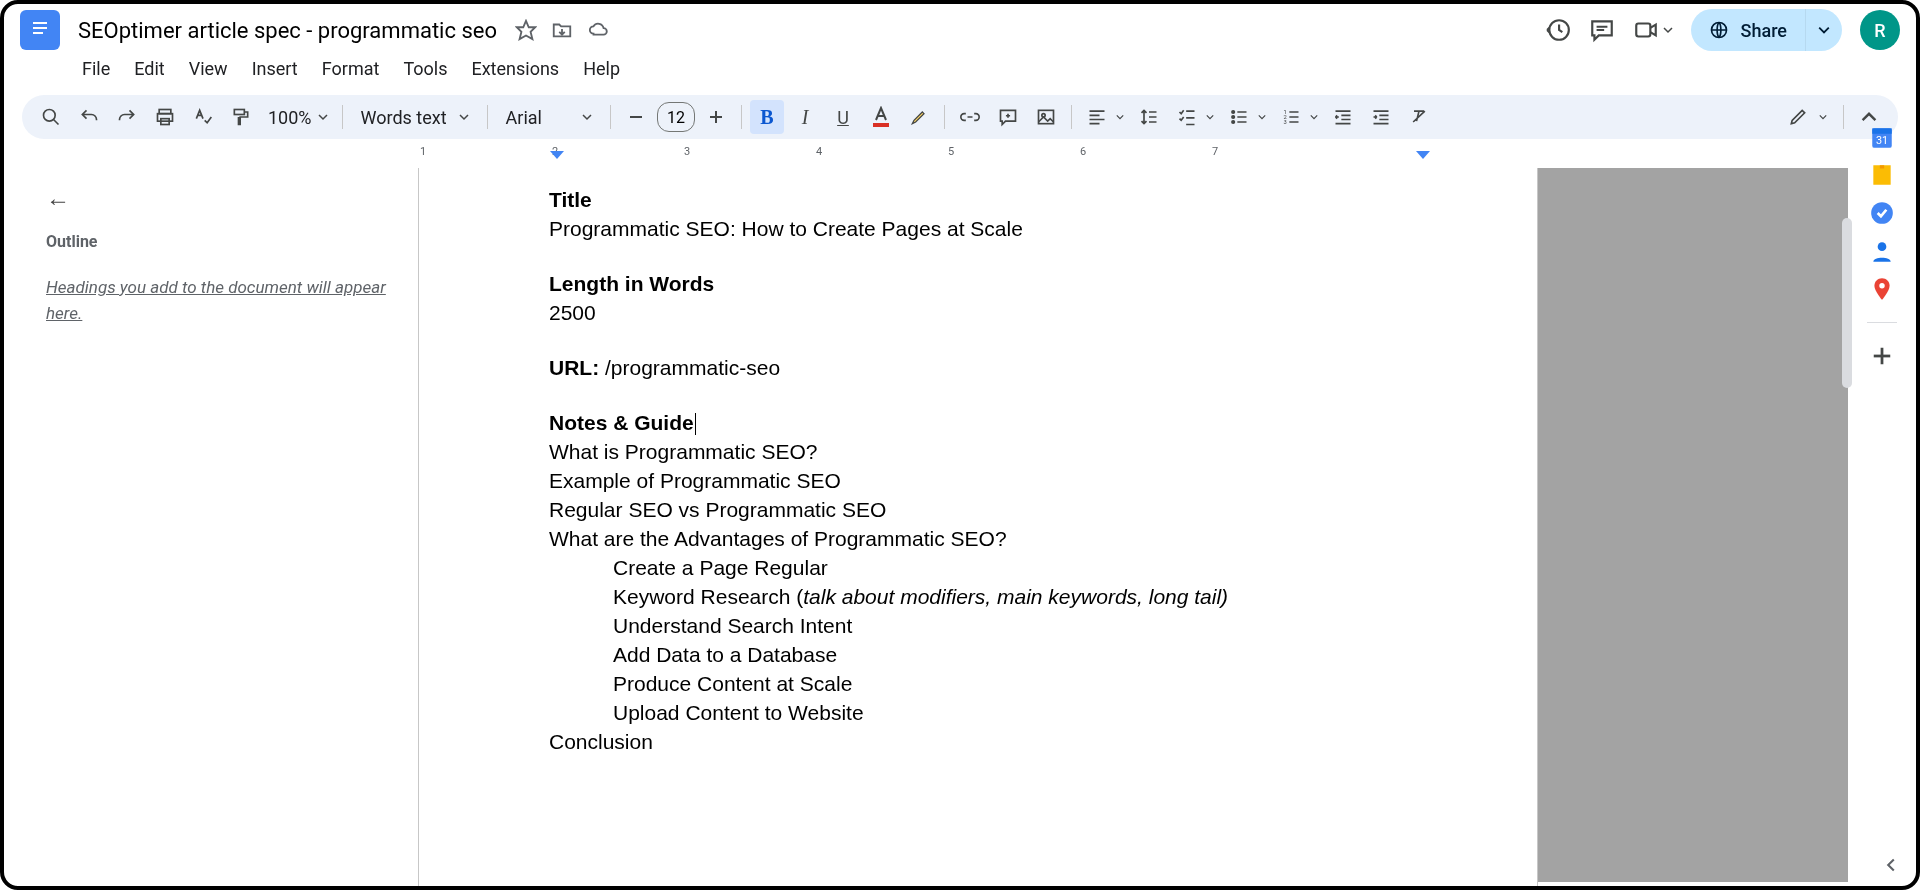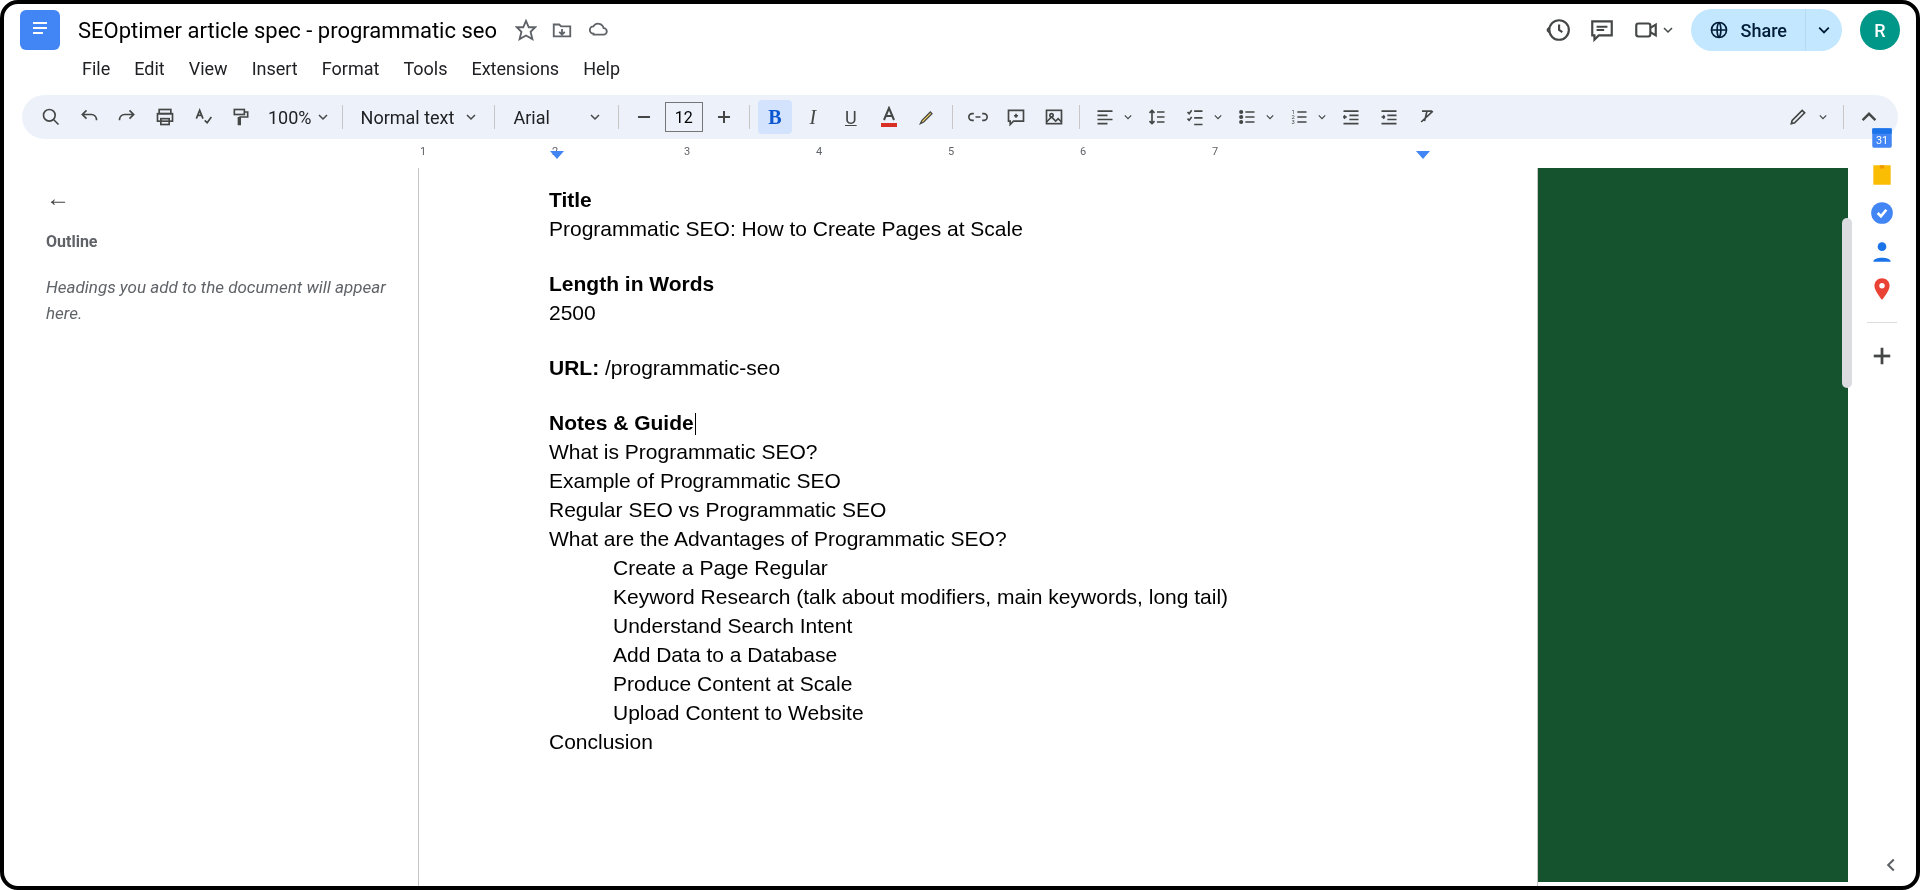--- a/index.html
+++ b/index.html
@@ -19,43 +19,43 @@
   
   .menubar { display: flex; gap: 4px; padding: 4px 68px; font-size: 18px; color: #202124; }
   .menubar span { padding: 6px 10px; border-radius: 4px; cursor: pointer; }
   
   .toolbar { margin: 6px 18px 0 18px; background: #edf2fa; border-radius: 28px; height: 44px; display: flex; align-items: center; padding: 0 12px; gap: 4px; }
   .tb-btn { width: 34px; height: 34px; display: flex; align-items: center; justify-content: center; color: #444746; cursor: pointer; border-radius: 4px; }
   .tb-sep { width: 1px; height: 24px; background: #c7c7c7; margin: 0 4px; }
   .zoom { font-size: 18px; color: #202124; padding: 0 6px; display:flex; align-items:center; gap:6px;}
   .style-dd { font-size: 18px; color: #202124; padding: 0 10px; display:flex; align-items:center; gap:12px;}
   .font-dd { font-size: 18px; color: #202124; padding: 0 10px; display:flex; align-items:center; gap:40px;}
-  .font-size-box { border: 1px solid #747775; border-radius: 0; width: 38px; height: 30px; display:flex; align-items:center; justify-content:center; font-size:16px;}
+  .font-size-box { border: 1px solid #747775; border-radius: 12px; width: 38px; height: 30px; display:flex; align-items:center; justify-content:center; font-size:16px;}
   .tb-btn.bold-active { background: #d3e3fd; color:#0b57d0; font-weight:bold; }
   .toolbar-right { margin-left:auto; display:flex; align-items:center; gap:4px;}
   
   .workspace { position: absolute; top: 164px; left: 4px; right: 68px; bottom: 4px; display: flex; }
   .ruler-v { width: 18px; background:#fff; }
   .outline-panel { width: 392px; padding: 16px 20px; }
   .outline-back { font-size: 24px; color:#444; cursor:pointer; margin-bottom: 20px; }
   .outline-title { font-size: 16px; color: #5f6368; font-weight: 700; margin-bottom: 24px; }
-  .outline-hint { font-size: 17px; font-style: italic; color: #5f6368; line-height:1.5; }
-  
-  .page-area { flex:1; background:#14532d; position:relative; }
+  .outline-hint { font-size: 17px; font-style: italic; color: #5f6368; line-height:1.5;text-decoration:underline; }
+  
+  .page-area { flex:1; background:#a3a3a3; position:relative; }
   .ruler-h { height: 18px; font-size:11px; color:#5f6368; position:relative; margin-left: 2px;}
   .ruler-h .num { position:absolute; top:0; }
   .ind-left { position:absolute; top:6px; left:130px; }
   .ind-right { position:absolute; top:6px; left:996px; }
   
   .page { width: 1120px; min-height: 800px; background: #fff; border-left:1px solid #c7c7c7; border-right:1px solid #c7c7c7; position:relative; }
   .page-content { padding: 18px 130px 0 130px; font-family: Arial, sans-serif; font-size: 21px; line-height: 1.38; color: #000; }
   .page-content p { margin: 0; }
   .page-content .b { font-weight: bold; }
   .page-content .indent { padding-left: 64px; }
-  .page-content .italic { }
+  .page-content .italic { font-style: italic; }
   .spacer { height: 26px; }
   .cursor::after { content:""; display:inline-block; width:1px; height:22px; background:#000; vertical-align:middle; margin-left:1px;}
   
   .scrollbar-v { position:absolute; right:64px; top:214px; width:10px; height:170px; background:#dadce0; border-radius:5px; }
   
   .side-panel { position:absolute; right: 4px; top: 100px; bottom:4px; width: 60px; display:flex; flex-direction:column; align-items:center; gap: 12px; padding-top:20px; }
   .side-icon { width:26px; height:26px; cursor:pointer; display:flex; align-items:center; justify-content:center; }
   .side-divider { width: 30px; height:1px; background:#dadce0; margin: 8px 0;}
   .side-expand { position:absolute; right:18px; bottom:14px; color:#5f6368; cursor:pointer;}
   
@@ -179,21 +179,21 @@
       </svg>
     </div>
   <div class="zoom">
       <span>100%</span>
       <svg width="10" height="10" viewBox="0 0 10 10">
         <path d="M1 3l4 4 4-4" stroke="#444746" stroke-width="1.5" fill="none"></path>
       </svg>
     </div>
   <div class="tb-sep"></div>
   <div class="style-dd">
-      <span>Normal text</span>
+      <span>Words text</span>
       <svg width="10" height="10" viewBox="0 0 10 10">
         <path d="M1 3l4 4 4-4" stroke="#444746" stroke-width="1.5" fill="none"></path>
       </svg>
     </div>
   <div class="tb-sep"></div>
   <div class="font-dd">
       <span>Arial</span>
       <svg width="10" height="10" viewBox="0 0 10 10">
         <path d="M1 3l4 4 4-4" stroke="#444746" stroke-width="1.5" fill="none"></path>
       </svg>

